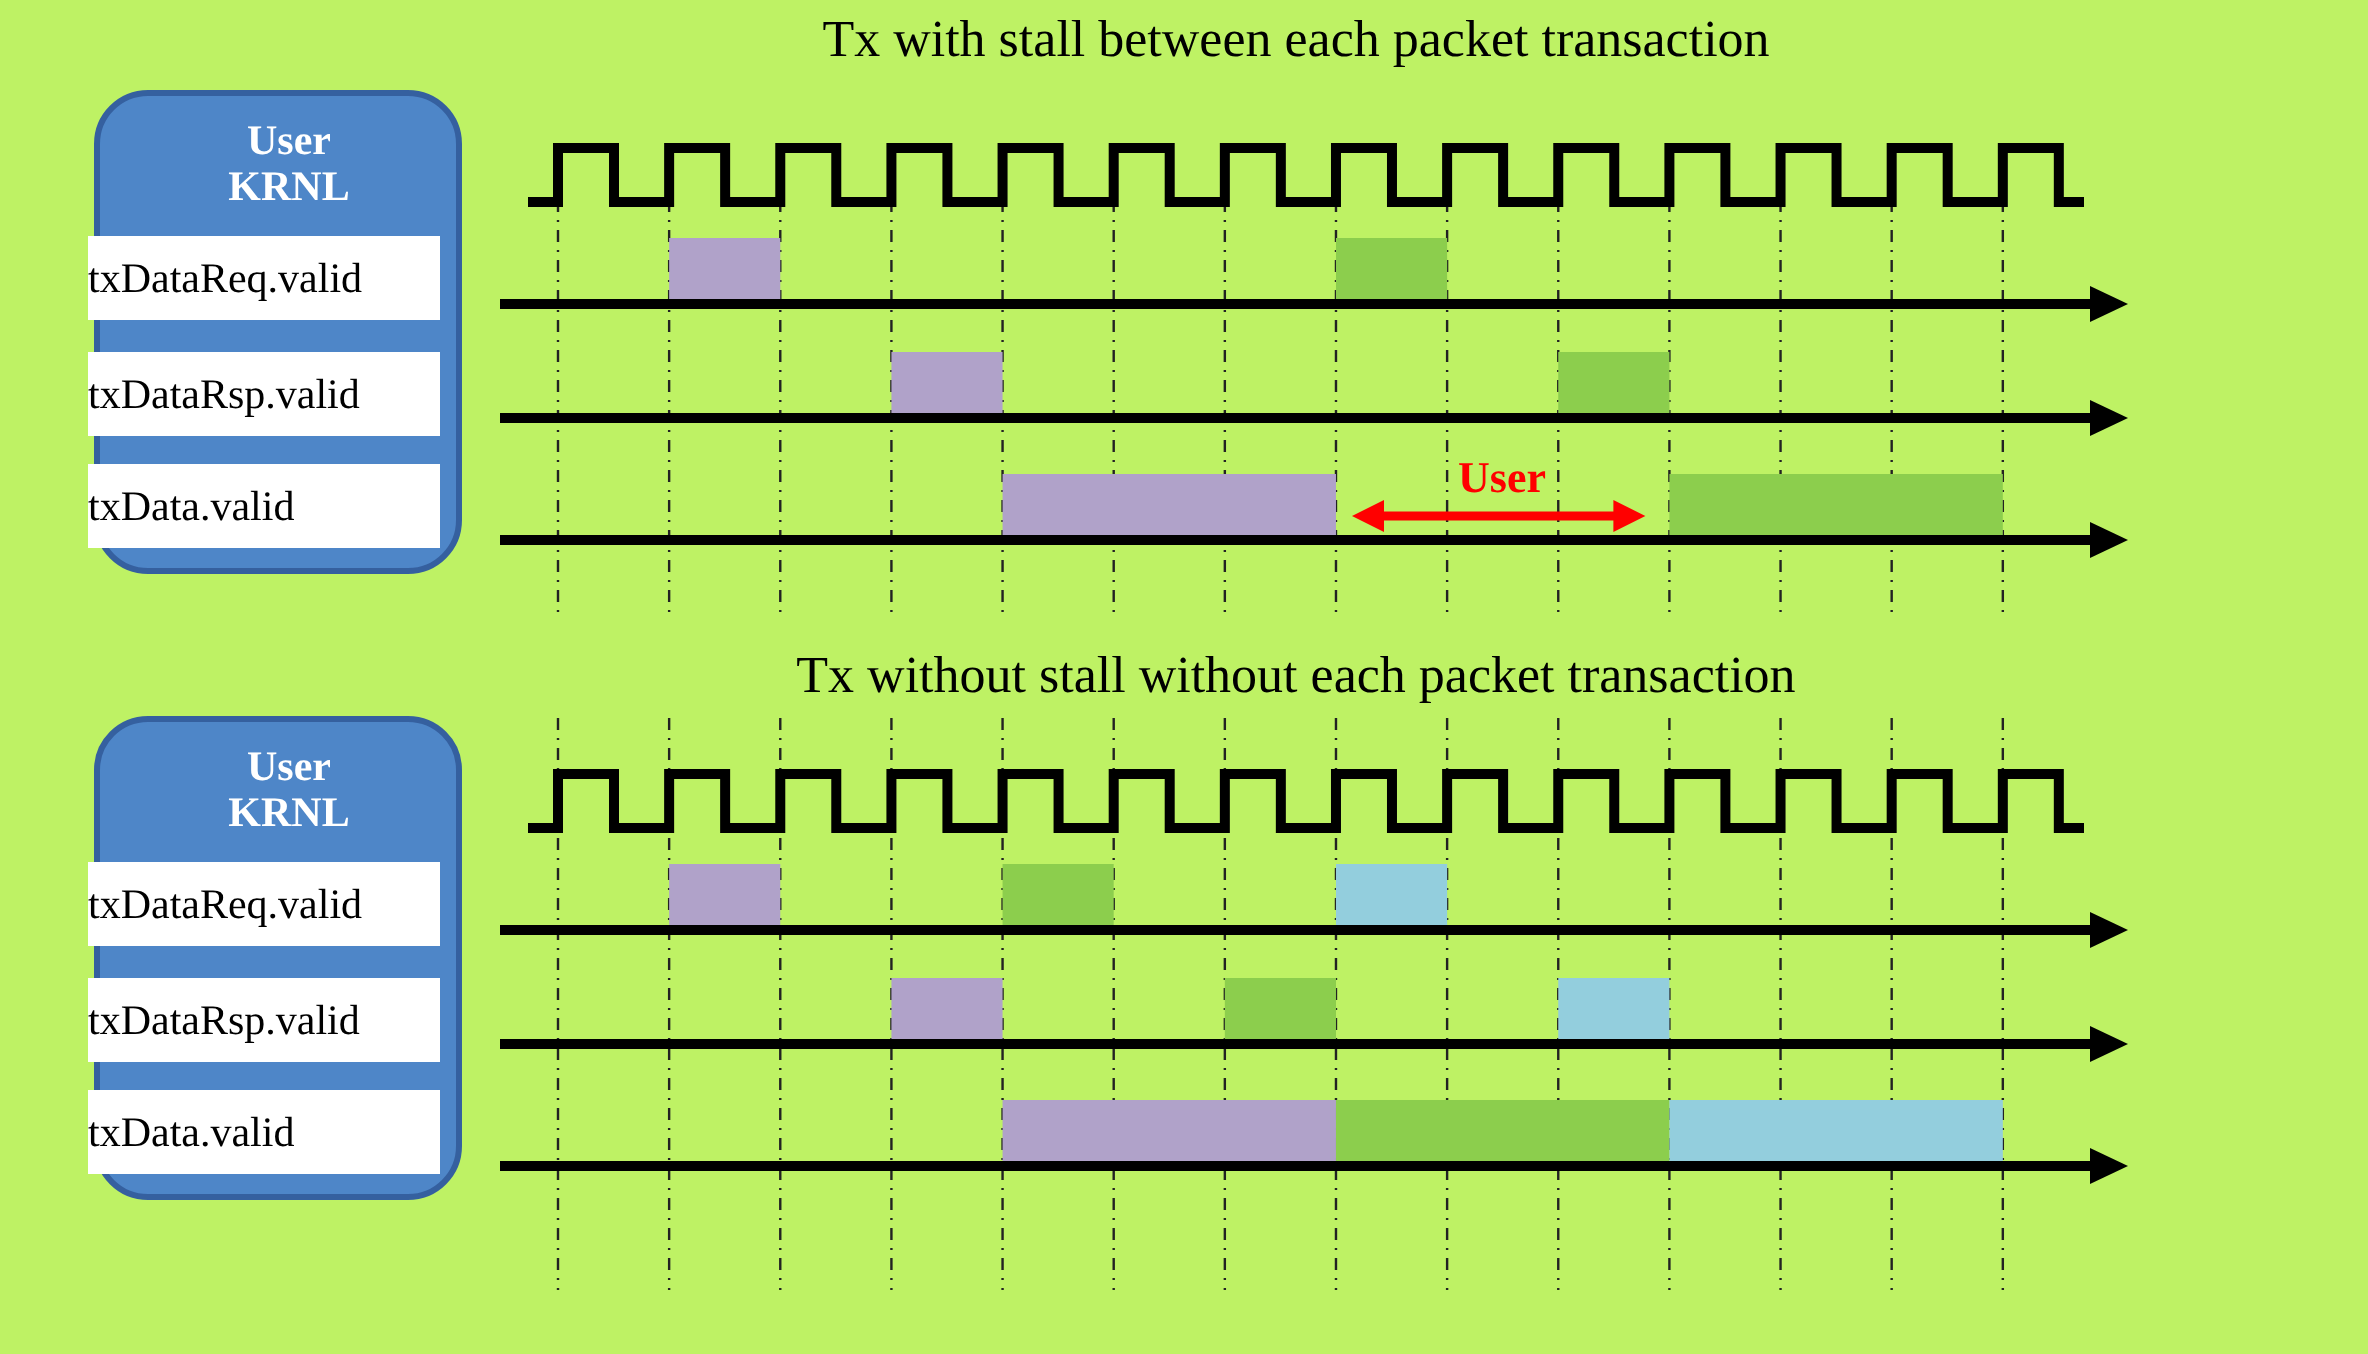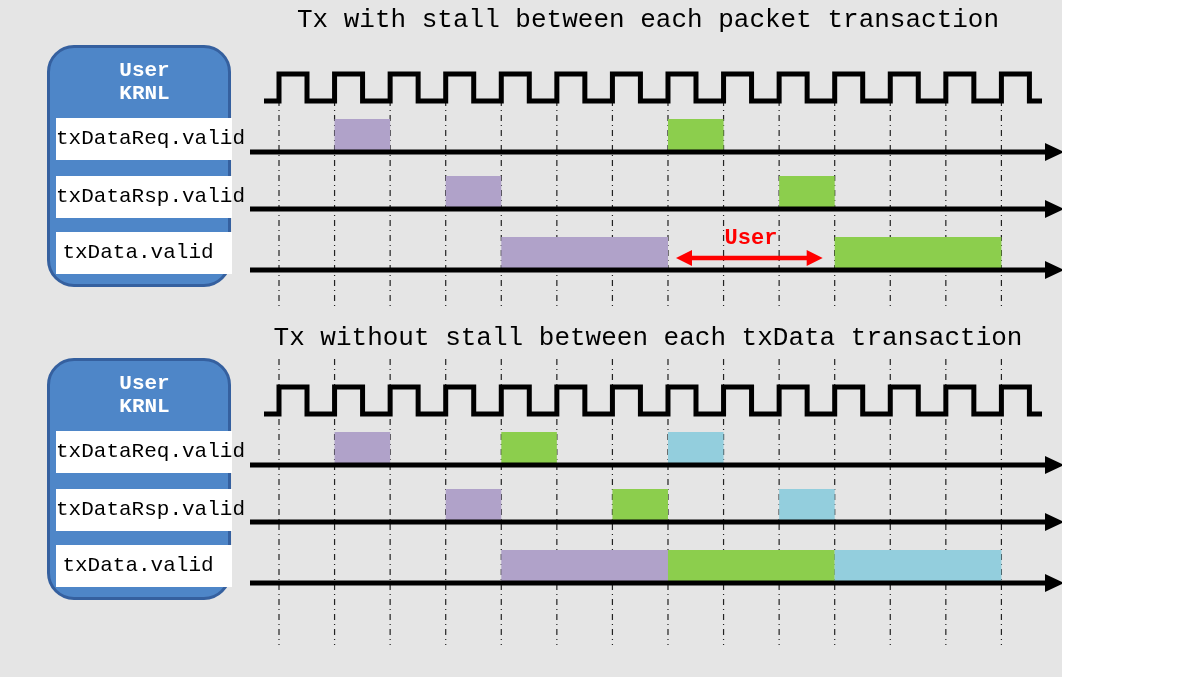--- a/index.html
+++ b/index.html
@@ -1,39 +1,39 @@
 <!DOCTYPE html>
 <html><head>
 <meta charset="utf-8">
 <style>
   html,body{margin:0;padding:0;background:#fff;}
   .canvas{
-    position:relative;width:1062px;height:677px;background:#e5e5e5;
-    font-family:Liberation Mono, monospace;overflow:hidden;
+    position:relative;width:1184px;height:677px;background:#bef264;
+    font-family:Liberation Serif, serif;overflow:hidden;
   }
   .diagram{position:absolute;left:0;width:1184px;height:345px;}
   #diagram-0{top:0;}
   #diagram-1{top:313px;}
   .title{
     position:absolute;top:5px;left:112px;width:1072px;margin:0;
     text-align:center;font-size:26px;font-weight:400;color:#000;white-space:nowrap;
   }
   #diagram-1 .title{top:10px;}
   .wave{position:absolute;top:0;left:0;width:1184px;height:345px;}
   .kernel-box{
     position:absolute;left:47px;top:45px;width:178px;height:236px;
     background:#4e86c8;border:3px solid #35609f;border-radius:27px;
   }
   .box-title{
     margin-top:11px;text-align:center;color:#ffffff;
     font-weight:bold;font-size:21px;line-height:23px;padding-left:11px;
   }
   .sig-label{
-    position:absolute;left:56px;width:176px;height:42px;background:#ffffff;
-    color:#000;font-size:21px;line-height:42px;text-align:center;
+    position:absolute;left:44px;width:176px;height:42px;background:#ffffff;
+    color:#000;font-size:21px;line-height:42px;text-align:left;
     padding-right:12px;box-sizing:border-box;white-space:nowrap;
   }
   .sig-0{top:118px;}
   .sig-1{top:176px;}
   .sig-2{top:232px;}
   .stall-label{
     position:absolute;left:691px;top:226px;width:120px;text-align:center;
     color:#ff0000;font-weight:bold;font-size:22px;
   }
 </style>
@@ -82,21 +82,21 @@
         <div>KRNL</div>
       </div>
     </div>
     <div class="sig-label sig-0">txDataReq.valid</div>
     <div class="sig-label sig-1">txDataRsp.valid</div>
     <div class="sig-label sig-2">txData.valid</div>
     <div class="stall-label">User</div>
   </section>
 
   <section class="diagram" id="diagram-1">
-    <h1 class="title">Tx without stall between each txData transaction</h1>
+    <h1 class="title">Tx without stall without each packet transaction</h1>
     <svg class="wave" viewBox="0 0 1184 345">
         <line x1="279" y1="46" x2="279" y2="332" stroke="#222" stroke-width="1.2" stroke-dasharray="6 4 1 4"></line>
         <line x1="334.57" y1="46" x2="334.57" y2="332" stroke="#222" stroke-width="1.2" stroke-dasharray="6 4 1 4"></line>
         <line x1="390.14" y1="46" x2="390.14" y2="332" stroke="#222" stroke-width="1.2" stroke-dasharray="6 4 1 4"></line>
         <line x1="445.71000000000004" y1="46" x2="445.71000000000004" y2="332" stroke="#222" stroke-width="1.2" stroke-dasharray="6 4 1 4"></line>
         <line x1="501.28" y1="46" x2="501.28" y2="332" stroke="#222" stroke-width="1.2" stroke-dasharray="6 4 1 4"></line>
         <line x1="556.85" y1="46" x2="556.85" y2="332" stroke="#222" stroke-width="1.2" stroke-dasharray="6 4 1 4"></line>
         <line x1="612.4200000000001" y1="46" x2="612.4200000000001" y2="332" stroke="#222" stroke-width="1.2" stroke-dasharray="6 4 1 4"></line>
         <line x1="667.99" y1="46" x2="667.99" y2="332" stroke="#222" stroke-width="1.2" stroke-dasharray="6 4 1 4"></line>
         <line x1="723.56" y1="46" x2="723.56" y2="332" stroke="#222" stroke-width="1.2" stroke-dasharray="6 4 1 4"></line>

